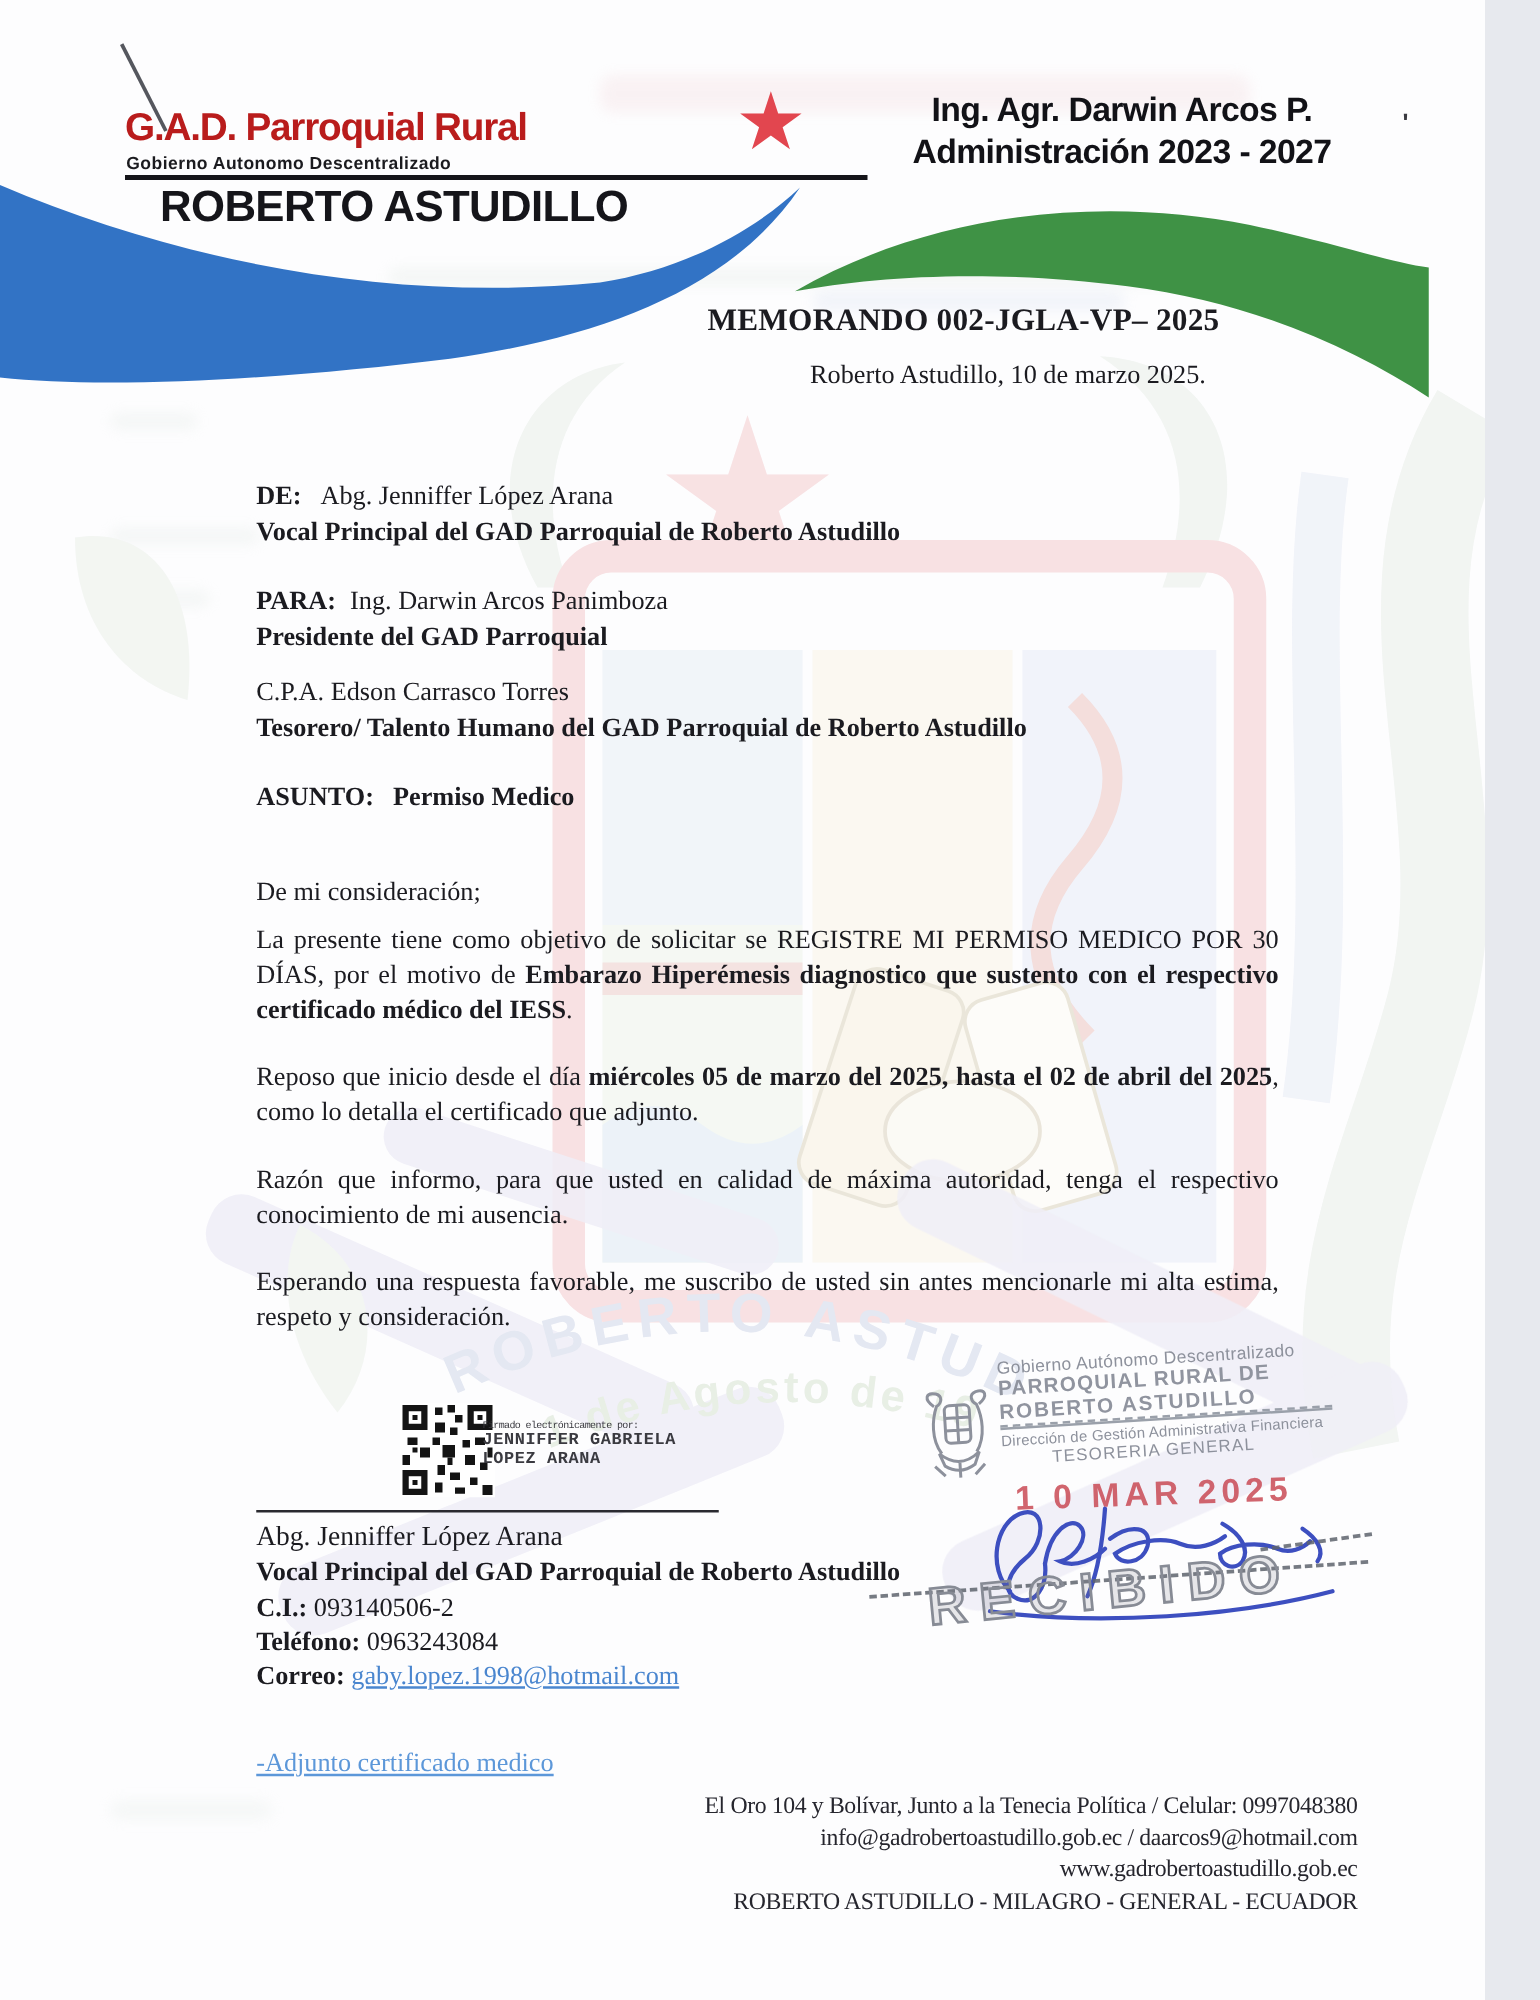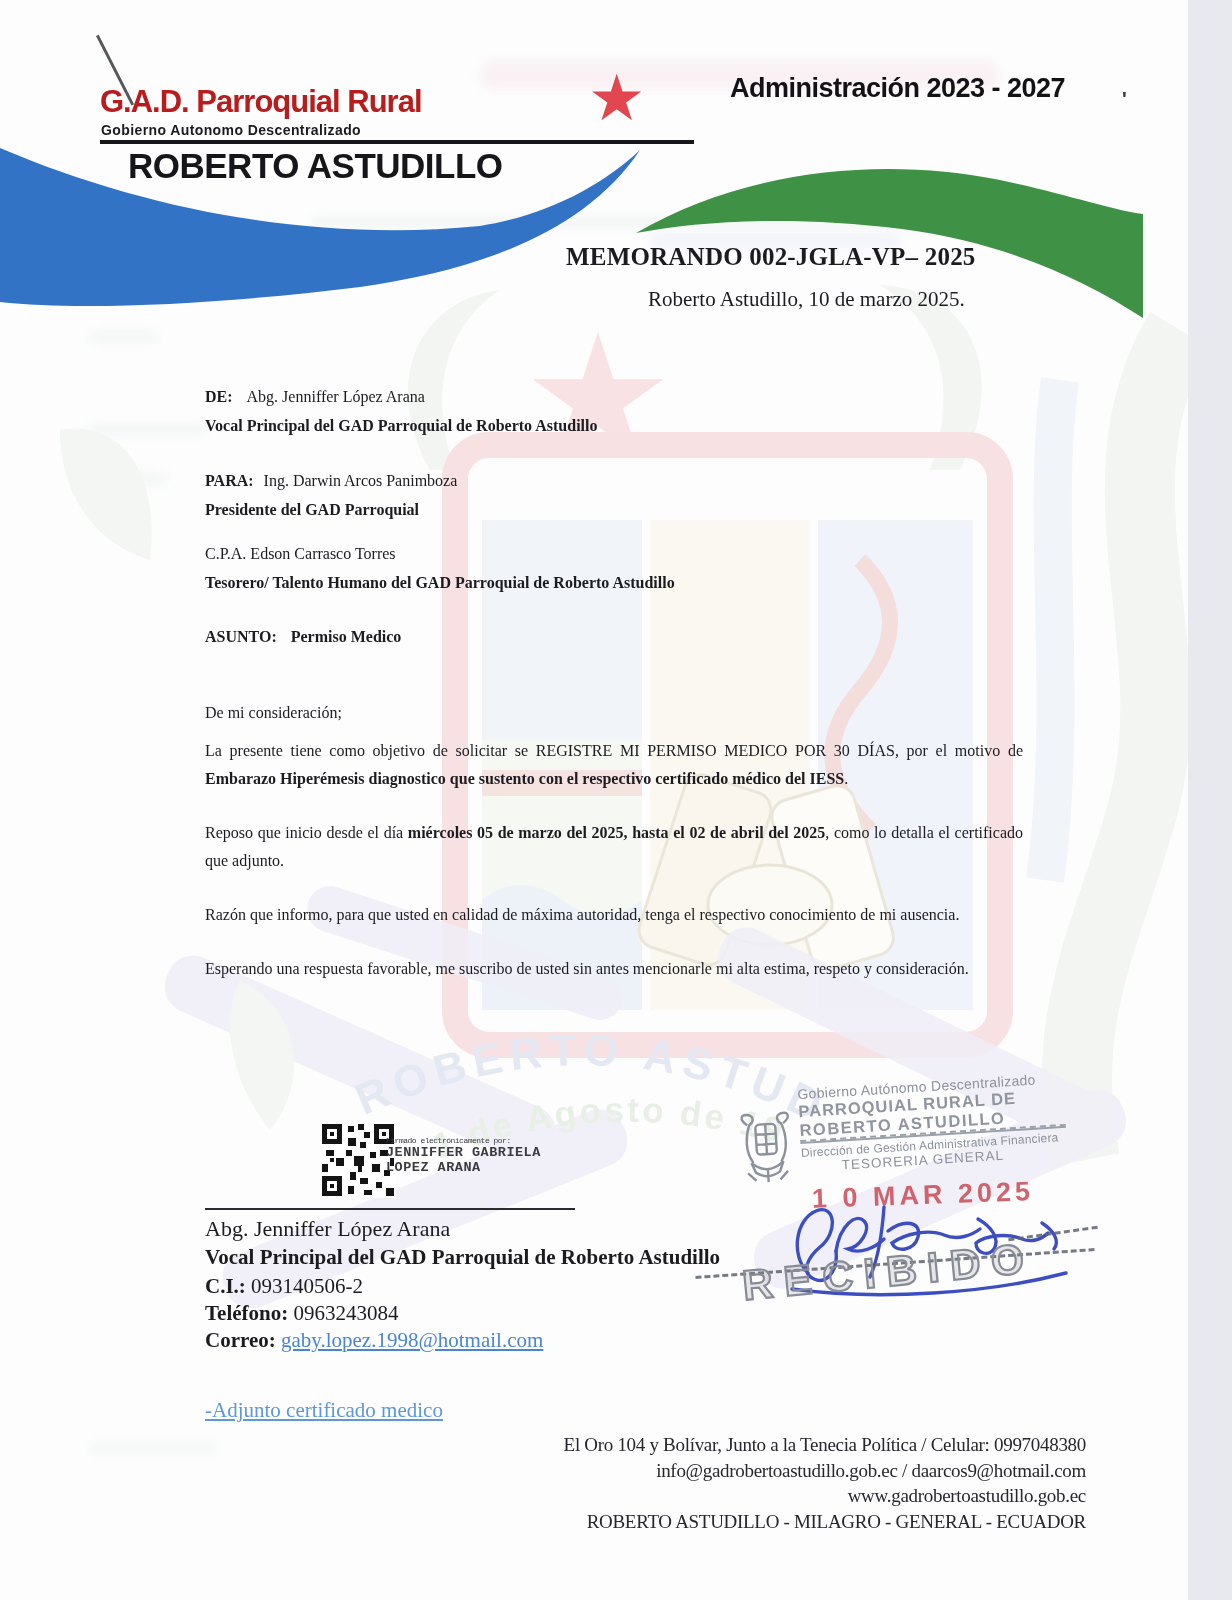--- a/index.html
+++ b/index.html
@@ -14,21 +14,21 @@
   
   .org-title{font-family:"Liberation Sans",sans-serif;font-weight:700;font-size:31px;letter-spacing:-1px;color:#b91c1c;}
   .org-sub{font-family:"Liberation Sans",sans-serif;font-weight:700;font-size:14px;letter-spacing:.4px;color:#1b1b1f;}
   .org-name{font-family:"Liberation Sans",sans-serif;font-weight:700;font-size:35px;letter-spacing:-.5px;color:#15151a;}
   .logo-rule{height:4px;background:#15151a;}
   .admin{font-family:"Liberation Sans",sans-serif;font-weight:700;font-size:27px;letter-spacing:-.5px;color:#121217;text-align:center;line-height:33px;}
   .star{color:#e2464f;font-size:64px;line-height:1;font-family:"DejaVu Sans",sans-serif;}
   
   .memo-title{font-weight:700;font-size:25px;letter-spacing:.2px;}
   .memo-date{font-size:21px;}
-  .body-block{width:818px;font-size:16px;line-height:28px;}
+  .body-block{width:818px;font-size:21px;line-height:28px;}
   .body-block b{font-weight:700;}
   .lbl{font-weight:700;}
   .jst{text-align:justify;}
   .link{color:#4a86cf;text-decoration:underline;cursor:pointer;}
   .link2{color:#5c97d9;text-decoration:underline;cursor:pointer;}
   
   .sig-line{height:2px;background:#2a2a30;}
   .sig-name{font-size:22px;}
   .sig-bold{font-weight:700;font-size:21px;}
   .sig-row{font-size:21px;}
@@ -128,20 +128,21 @@
   <div class="abs content" style="left:96px;top:36px;width:2.5px;height:78px;background:#55575e;transform:rotate(-27deg);transform-origin:top left;"></div>
 
   <div class="abs content org-title" style="left:100px;top:84px;">G.A.D. Parroquial Rural</div>
   <div class="abs content org-sub" style="left:101px;top:122px;">Gobierno Autonomo Descentralizado</div>
   <div class="abs content logo-rule" style="left:100px;top:140px;width:594px;"></div>
   <div class="abs content org-name" style="left:128px;top:146px;">ROBERTO ASTUDILLO</div>
 
   <div class="abs content star" style="left:588px;top:66px;">★</div>
 
   <div class="abs content admin" style="left:700px;top:72px;width:395px;">
+    <div>Ing. Agr. Darwin Arcos P.</div>
     <div>Administración 2023 - 2027</div>
   </div>
   <div class="abs content" style="left:1122px;top:88px;font-family:'Liberation Sans',sans-serif;font-weight:700;font-size:20px;color:#3a3a40;">'</div>
 
   <div class="abs content memo-title" style="left:566px;top:243px;">MEMORANDO 002-JGLA-VP– 2025</div>
   <div class="abs content memo-date" style="left:648px;top:287px;">Roberto Astudillo, 10 de marzo 2025.</div>
 
   <div class="abs content body-block" style="left:205px;top:382px;">
     <div style="line-height:29px;">
       <span class="lbl">DE:</span>

